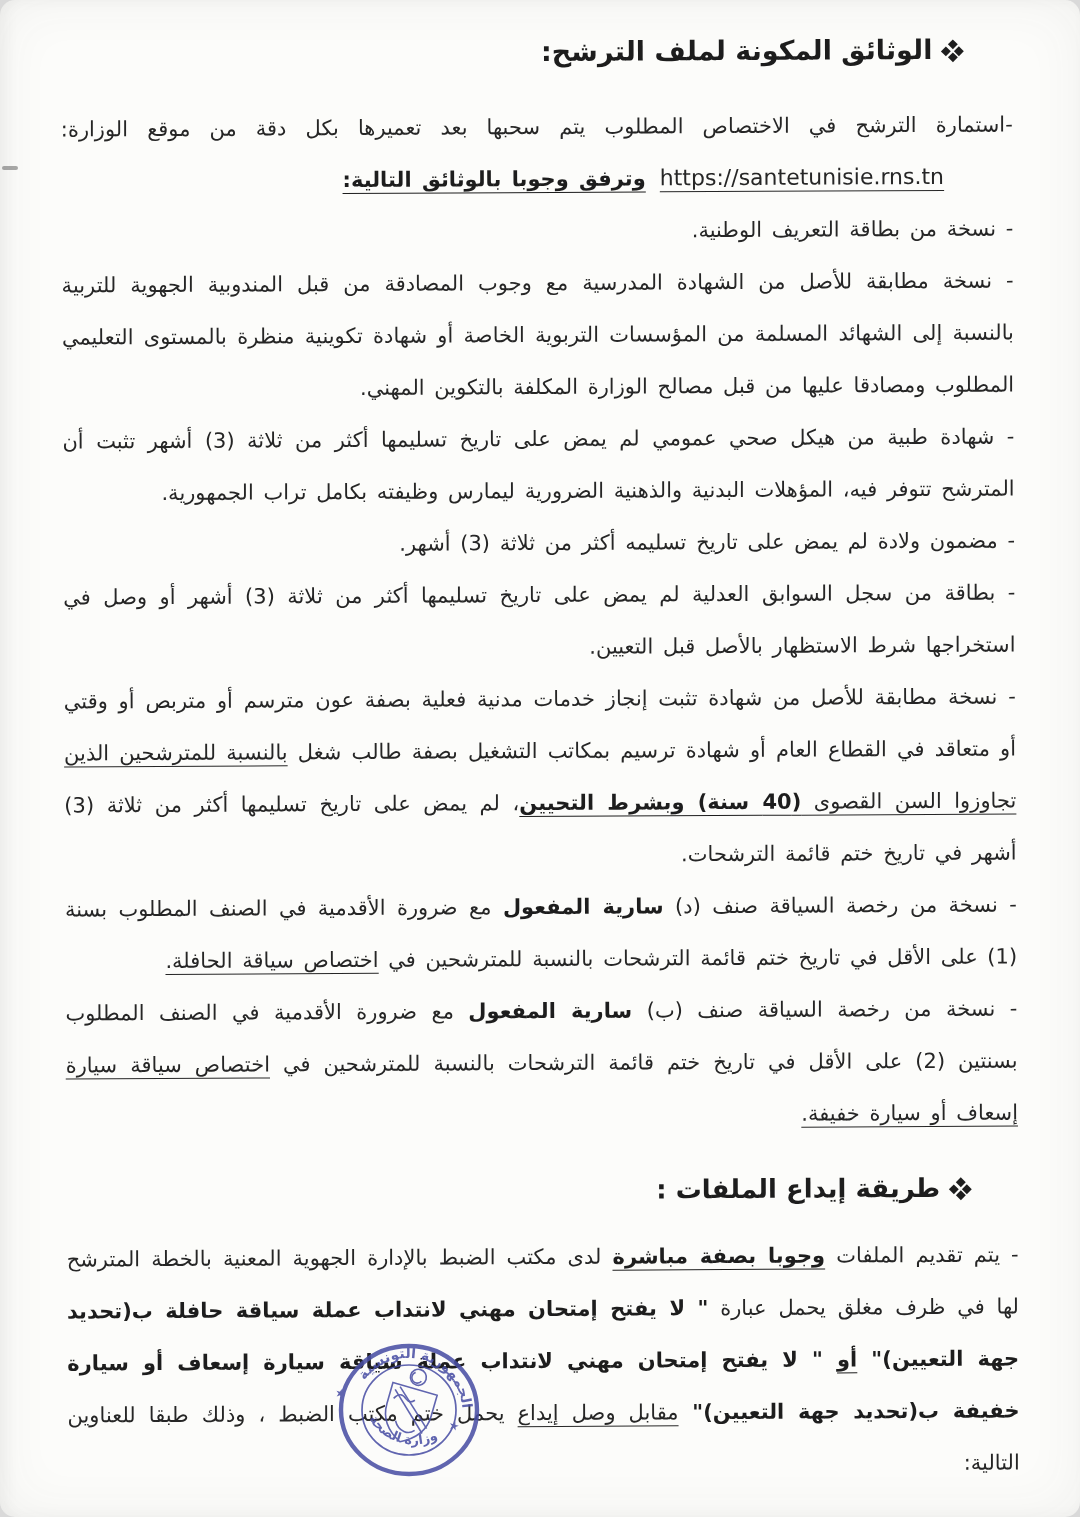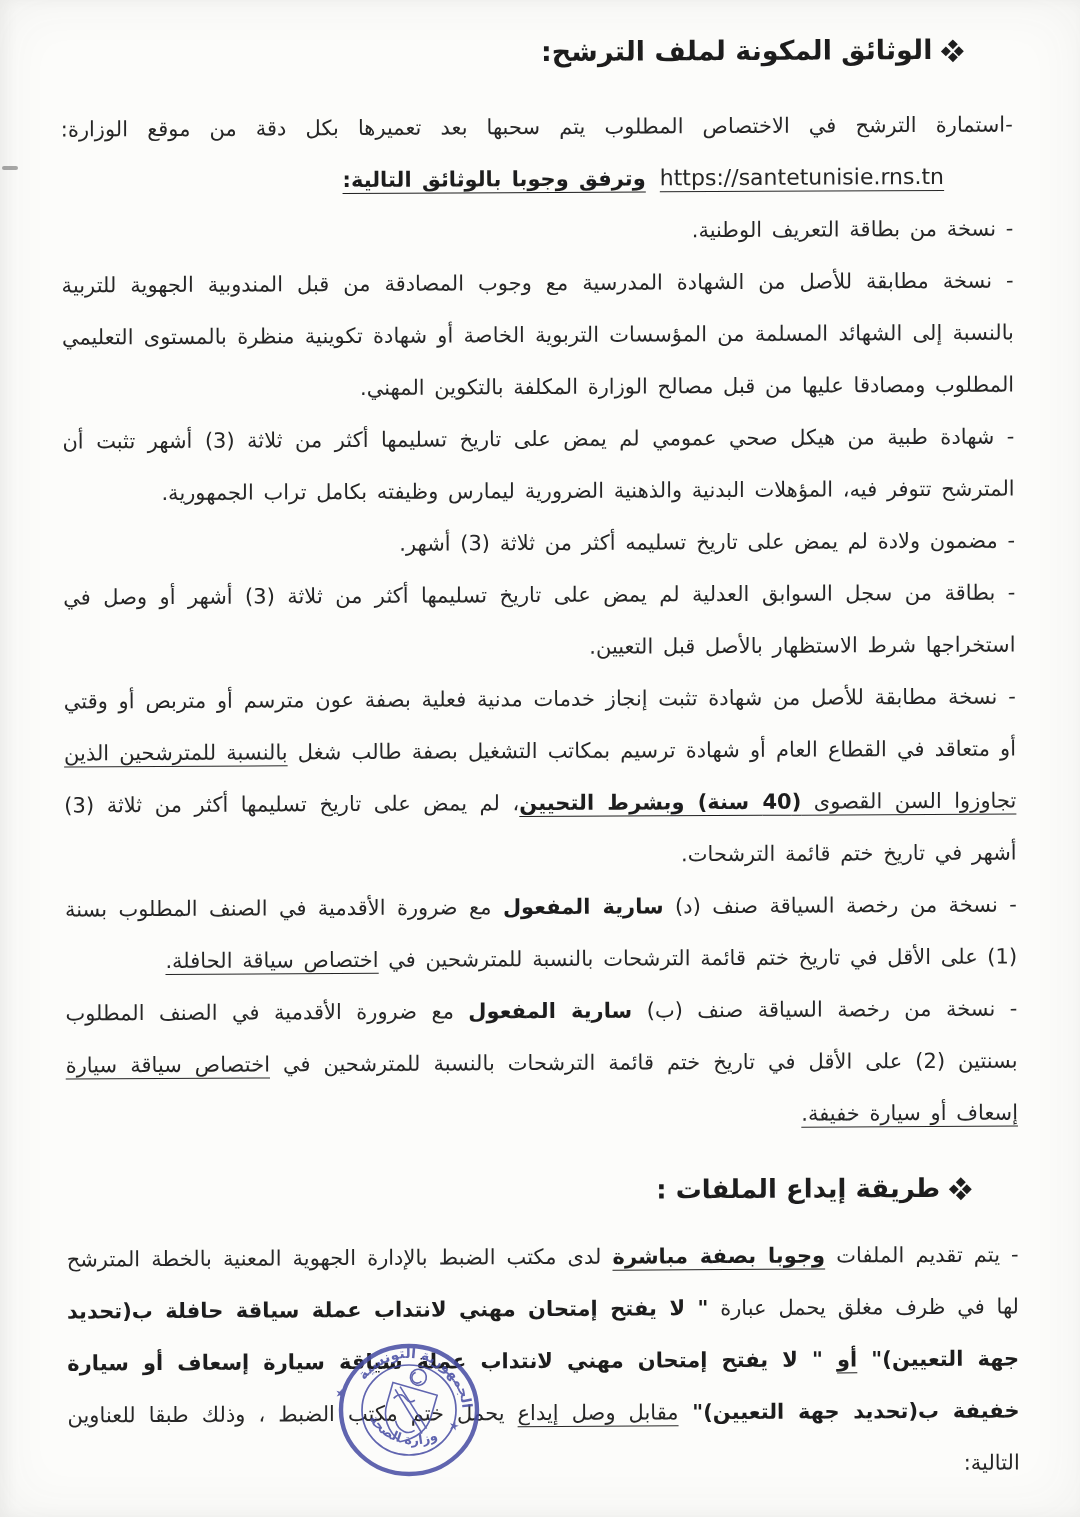--- a/index.html
+++ b/index.html
@@ -1,20 +1,21 @@
 <!DOCTYPE html>
 <html lang="ar" dir="rtl"><head>
 <meta charset="utf-8">
 <style>
   html,body{margin:0;padding:0;background:#d9d9d9;}
   .page{
     width:1080px;height:1517px;margin:0 auto;position:relative;overflow:hidden;
     background:#fcfcfa;color:#262626;
     box-shadow:inset 0 0 55px rgba(70,70,70,0.06), inset 6px 0 14px rgba(60,60,60,0.05);
     font-family:"DejaVu Sans",sans-serif;
+    border-radius:15px;
   }
   .content{position:absolute;top:0;right:0;left:0;padding:26px 64px 0 64px;transform:rotate(-0.3deg);}
   .sec{font-weight:bold;text-align:right;color:#1d1d1d;}
   .sec1{font-size:27px;margin:10px 50px 34px 0;}
   .sec2{font-size:26px;margin:34px 48px 26px 0;}
   .bullet4{display:inline-block;position:relative;width:20px;height:20px;margin-left:10px;vertical-align:-2px;}
   .bullet4 i{position:absolute;width:7px;height:7px;background:#1e1e1e;transform:rotate(45deg);}
   .bullet4 .bt{left:6.5px;top:0;}
   .bullet4 .bb{left:6.5px;top:13px;}
   .bullet4 .bl{left:0;top:6.5px;}

